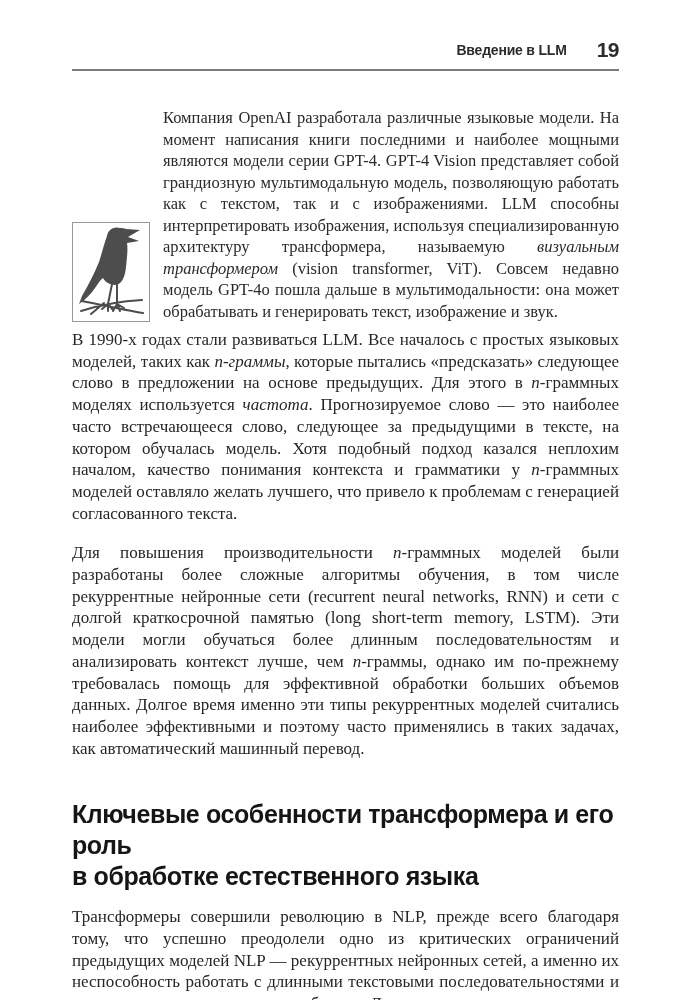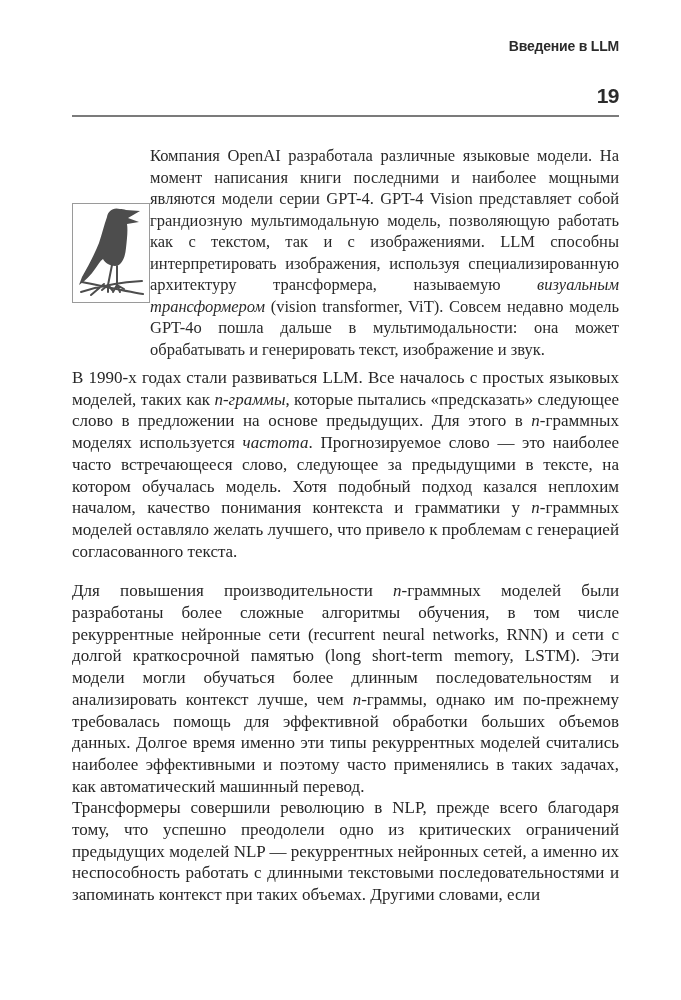--- a/index.html
+++ b/index.html
@@ -13,39 +13,39 @@
     font-family: "Liberation Serif", serif;
     overflow: hidden;
   }
   .content {
     padding: 38px 62px 0 72px;
   }
   
   .runhead {
     display: flex;
     justify-content: flex-end;
-    align-items: flex-end;
+    align-items: center;
     gap: 30px;
     font-family: "Liberation Sans", sans-serif;
     font-weight: 700;
     color: #2b2b2b;
-    flex-direction: column;
   }
   .runhead-title { font-size: 14px; letter-spacing: -0.2px; }
   .runhead-page  { font-size: 21px; letter-spacing: -0.5px; }
   .rule {
     margin-top: 7px;
     height: 2px;
     background: #7b7b7b;
   }
   
   .note {
-    margin-top: 28px;
+    margin-top: 36px;
     display: flex;
-    align-items: center;
+    align-items: flex-end;
+    gap: 13px;
   }
   .icon-box {
     flex: 0 0 78px;
     width: 78px;
     height: 100px;
     border: 1px solid #9a9a9a;
     display: flex;
     align-items: center;
     justify-content: center;
     background: #fff;
@@ -107,17 +107,21 @@
           </svg>
         </span>
       </div>
       <p class="note-text"><span>Компания OpenAI разработала различные языковые модели. На момент написания книги последними и наиболее мощными являются модели серии GPT-4. GPT-4 Vision представляет собой грандиозную мультимодальную модель, позволяющую работать как с текстом, так и с изображениями. LLM способны интерпретировать изображения, используя специализированную архитектуру трансформера, называемую </span><i>визуальным трансформером</i><span> (vision transformer, ViT). Совсем недавно модель GPT-4o пошла дальше в мультимодальности: она может обрабатывать и генерировать текст, изображение и звук.</span></p>
     </section>
 
     <p class="para para-1"><span>В 1990-х годах стали развиваться LLM. Все началось с простых языковых моделей, таких как </span><i>n-граммы</i><span>, которые пытались «предсказать» следующее слово в предложении на основе предыдущих. Для этого в </span><i>n</i><span>-граммных моделях используется </span><i>частота</i><span>. Прогнозируемое слово — это наиболее часто встречающееся слово, следующее за предыдущими в тексте, на котором обучалась модель. Хотя подобный подход казался неплохим началом, качество понимания контекста и грамматики у </span><i>n</i><span>-граммных моделей оставляло желать лучшего, что привело к проблемам с генерацией согласованного текста.</span></p>
 
     <p class="para para-2"><span>Для повышения производительности </span><i>n</i><span>-граммных моделей были разработаны более сложные алгоритмы обучения, в том числе рекуррентные нейронные сети (recurrent neural networks, RNN) и сети с долгой краткосрочной памятью (long short-term memory, LSTM). Эти модели могли обучаться более длинным последовательностям и анализировать контекст лучше, чем </span><i>n</i><span>-граммы, однако им по-прежнему требовалась помощь для эффективной обработки больших объемов данных. Долгое время именно эти типы рекуррентных моделей считались наиболее эффективными и поэтому часто применялись в таких задачах, как автоматический машинный перевод.</span></p>
 
+    <h1 class="section-heading">
+      <div>Ключевые особенности трансформера и его роль</div>
+      <div>в обработке естественного языка</div>
+    </h1>
 
     <p class="para para-3">Трансформеры совершили революцию в NLP, прежде всего благодаря тому, что успешно преодолели одно из критических ограничений предыдущих моделей NLP — рекуррентных нейронных сетей, а именно их неспособность работать с длинными текстовыми последовательностями и запоминать контекст при таких объемах. Другими словами, если</p>
 
   </div>
 </div>
 
 </body></html>

